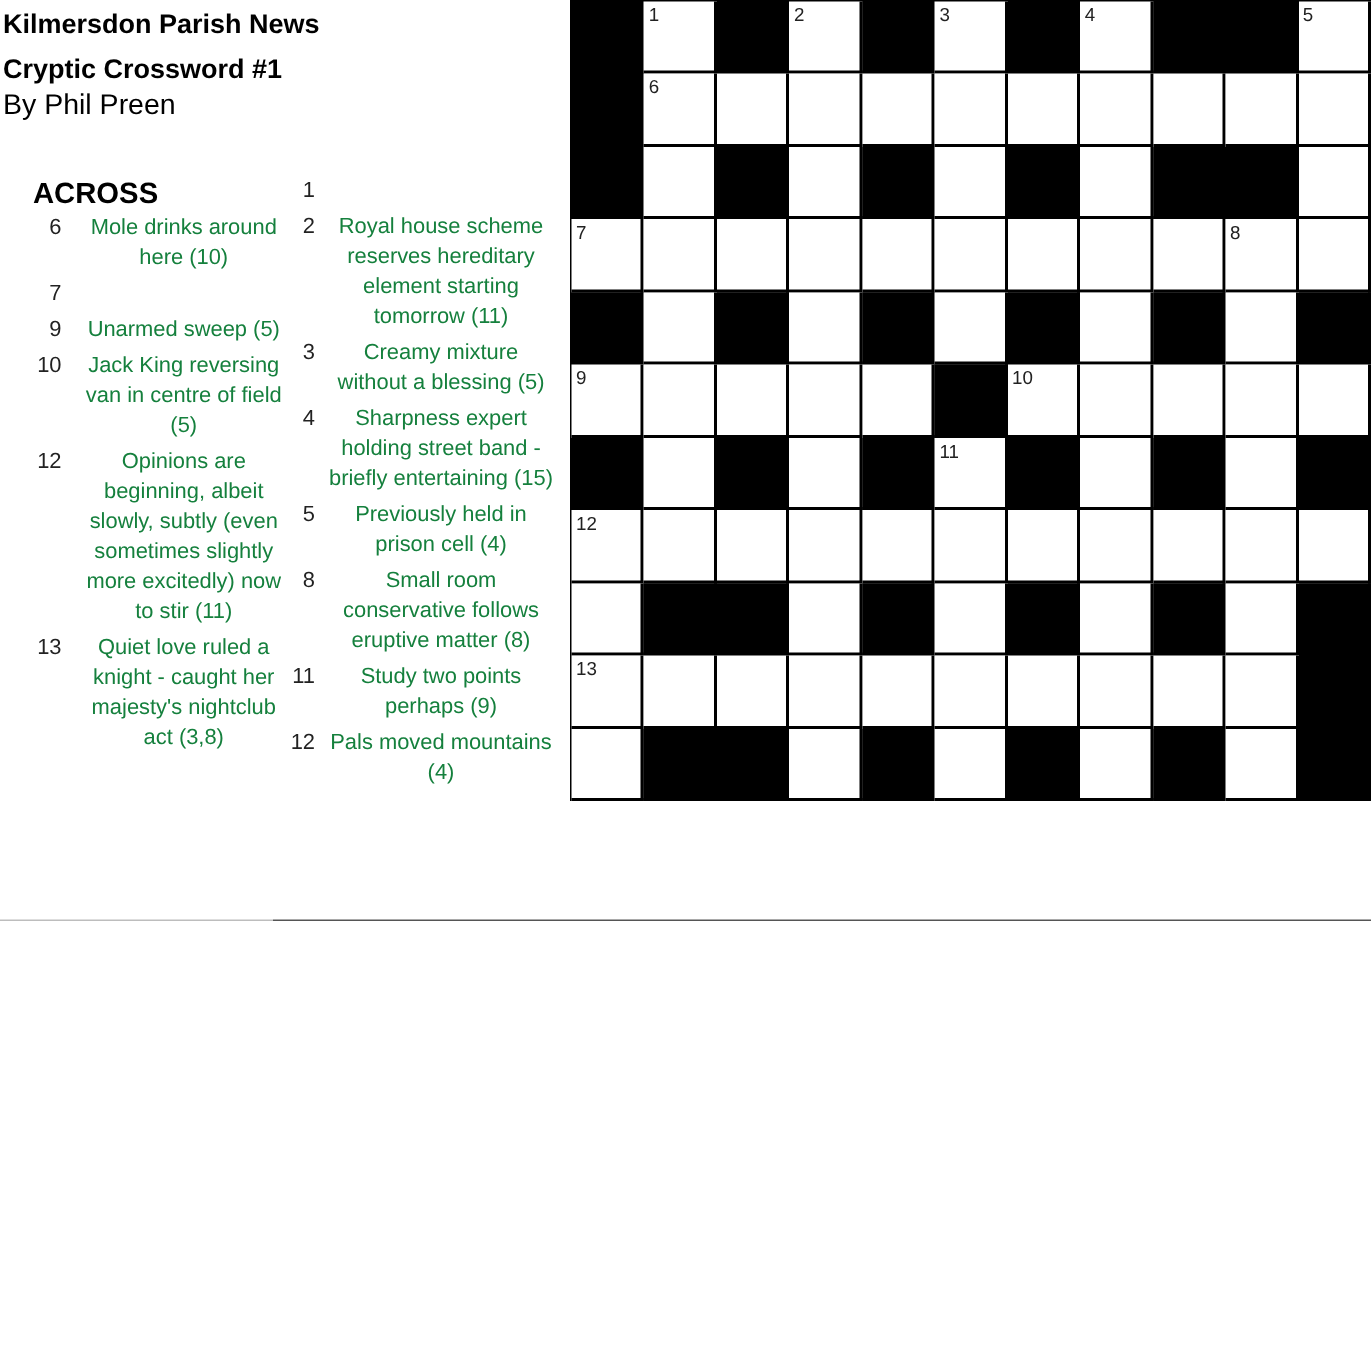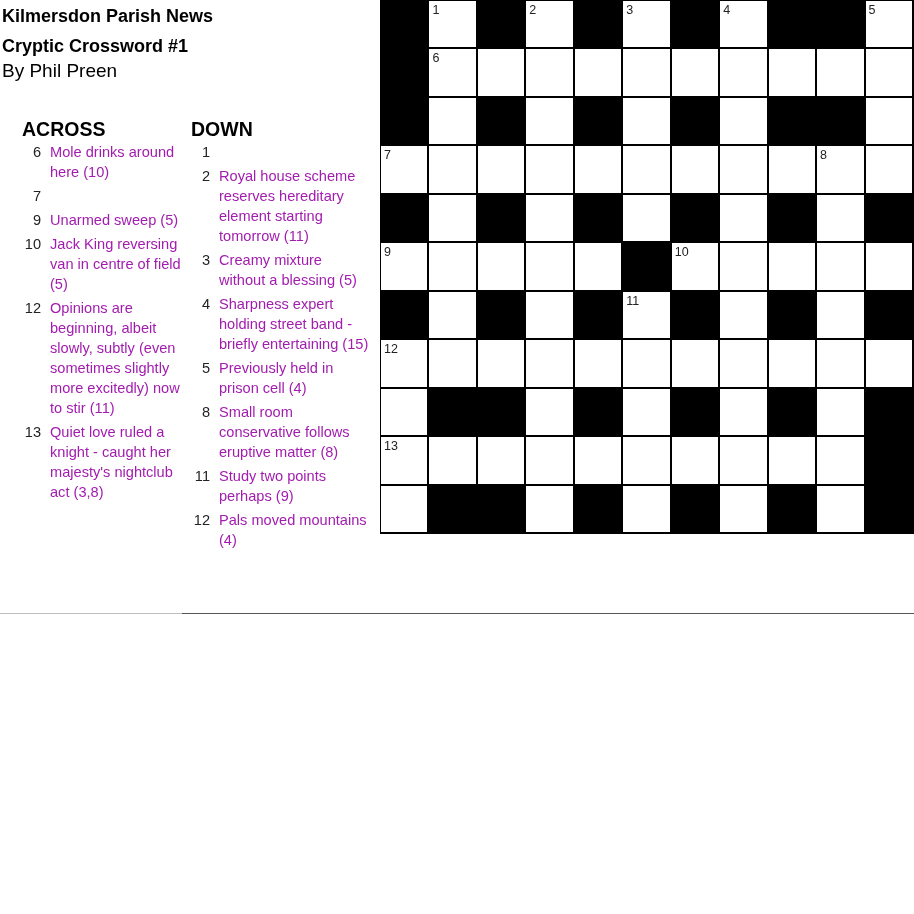--- a/index.html
+++ b/index.html
@@ -66,21 +66,22 @@
     margin-bottom: 4px;
   }
   .clue-num {
     width: 19px;
     text-align: right;
     flex: 0 0 19px;
     color: #222;
   }
   .clue-text {
     margin-left: 9px;
-    color: #a21caf;
+    color: #15803d;
+    text-align: center;
   }
   #across-section .clue-text { width: 145px; }
   #down-section .clue-text { width: 150px; }
 
   #divider-left {
     position: absolute;
     left: 0;
     top: 613px;
     width: 182px;
     height: 1px;
@@ -160,21 +161,20 @@
         <span class="clue-text">Opinions are beginning, albeit slowly, subtly (even sometimes slightly more excitedly) now to stir (11)</span>
       </li>
       <li class="clue">
         <span class="clue-num">13</span>
         <span class="clue-text">Quiet love ruled a knight - caught her majesty's nightclub act (3,8)</span>
       </li>
     </ul>
   </div>
 
   <div id="down-section" class="clue-section">
-    <h2 class="section-heading">DOWN</h2>
     <ul class="clue-list">
       <li class="clue">
         <span class="clue-num">1</span>
       </li>
       <li class="clue">
         <span class="clue-num">2</span>
         <span class="clue-text">Royal house scheme reserves hereditary element starting tomorrow (11)</span>
       </li>
       <li class="clue">
         <span class="clue-num">3</span>

